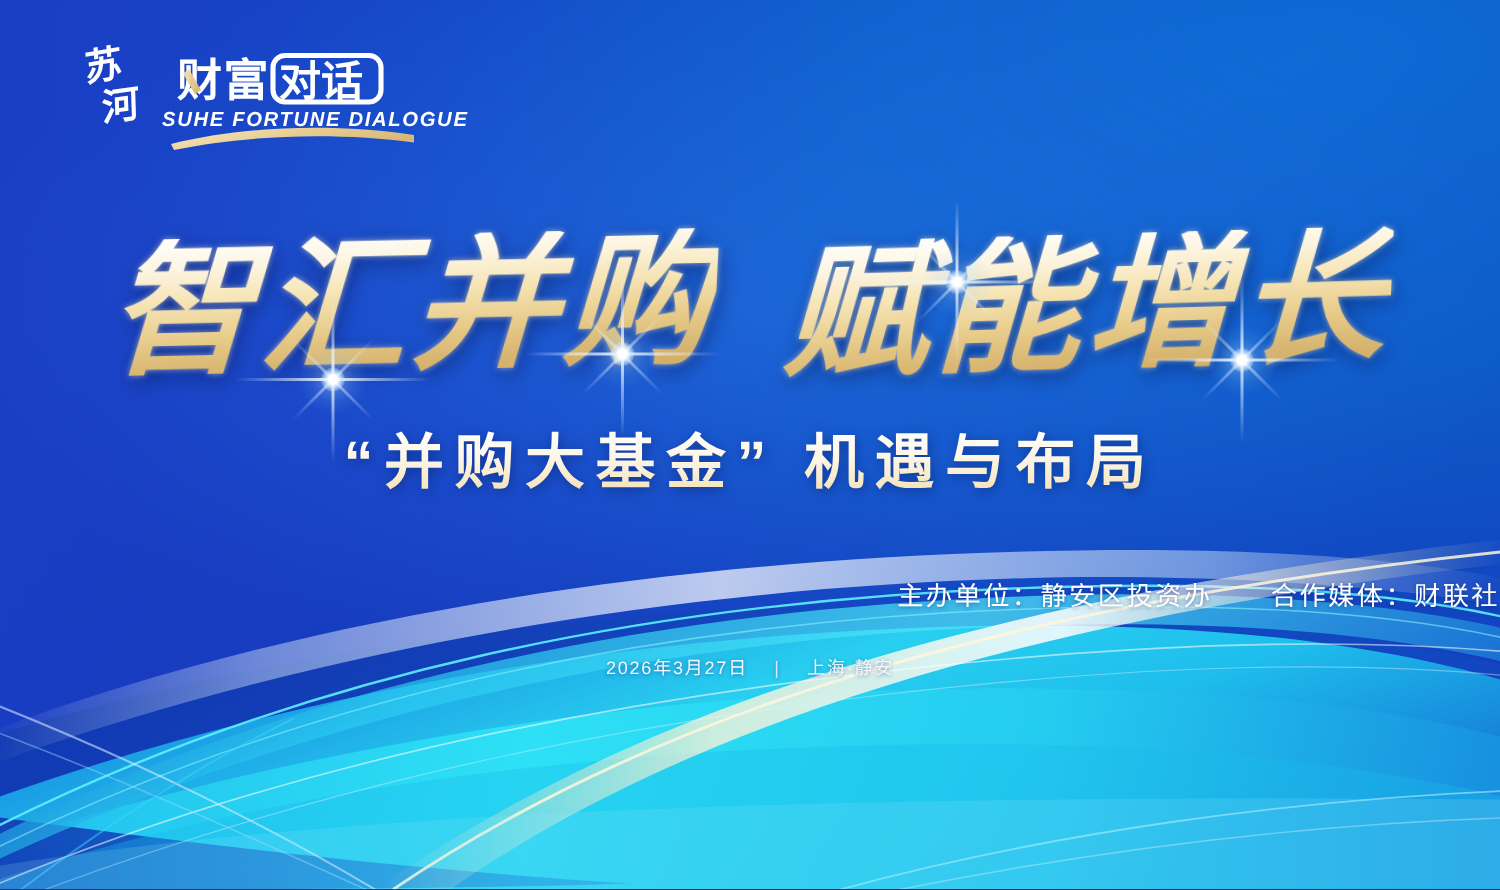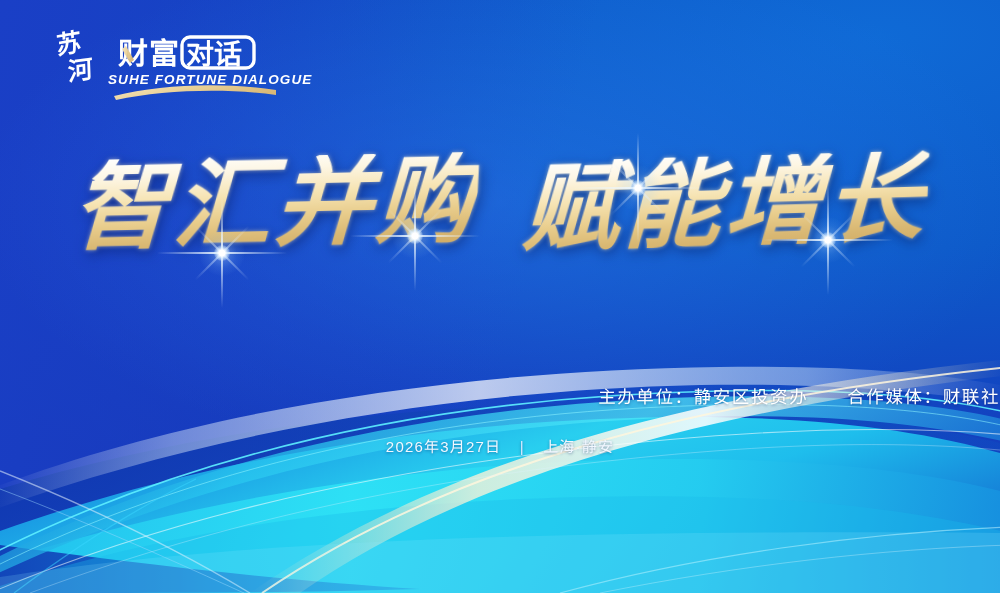--- a/index.html
+++ b/index.html
@@ -162,21 +162,21 @@
     white-space: nowrap;
     text-shadow: 0 1px 3px rgba(6,28,95,0.45);
   }
   .organizers .gap { display: inline-block; width: 26px; }
 
   .datebar {
     position: absolute;
     left: 0; right: 0;
     top: 435px;
     text-align: center;
-    font-size: 15px;
+    font-size: 12px;
     letter-spacing: 1.2px;
     color: #f2f8ff;
     white-space: nowrap;
     text-shadow: 0 1px 3px rgba(6,28,95,0.45);
   }
   .datebar .sep {
     display: inline-block;
     margin: 0 13px;
     color: #dbeaff;
     font-weight: 300;
@@ -330,20 +330,21 @@
   </div>
   <div class="flare" style="left:828px; top:240px;">
     <span class="halo"></span>
       <span class="ray h"></span>
       <span class="ray v"></span>
     <span class="ray d1"></span>
       <span class="ray d2"></span>
       <span class="core"></span>
   </div>
 
+  <div class="subtitle">“并购大基金” 机遇与布局</div>
 
   <div class="organizers">
     <span>主办单位：</span><span>静安区投资办</span>
     <span class="gap"></span>
     <span>合作媒体：</span><span>财联社</span>
   </div>
 
   <div class="datebar">
     <span>2026年3月27日</span>
     <span class="sep">|</span>

